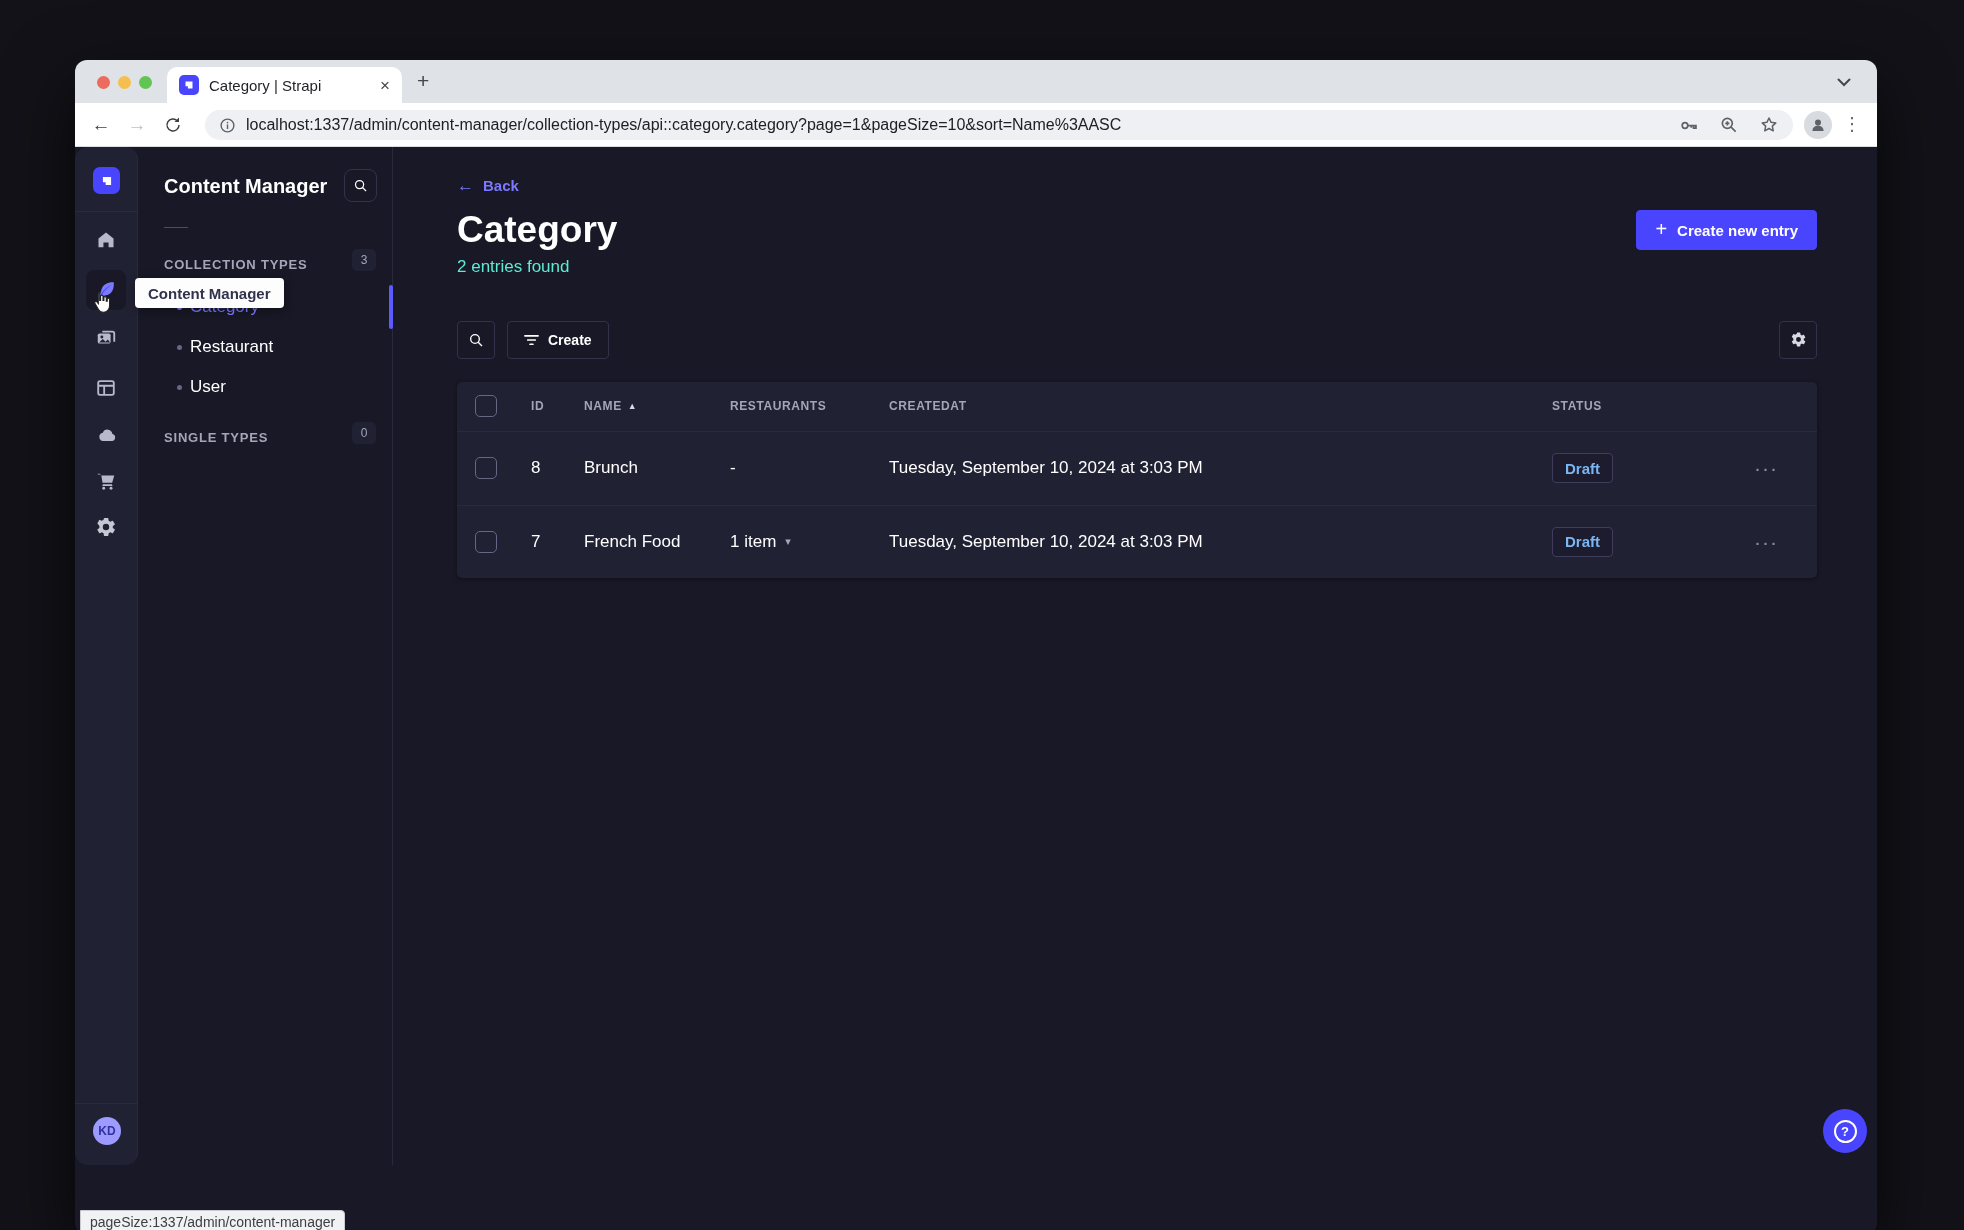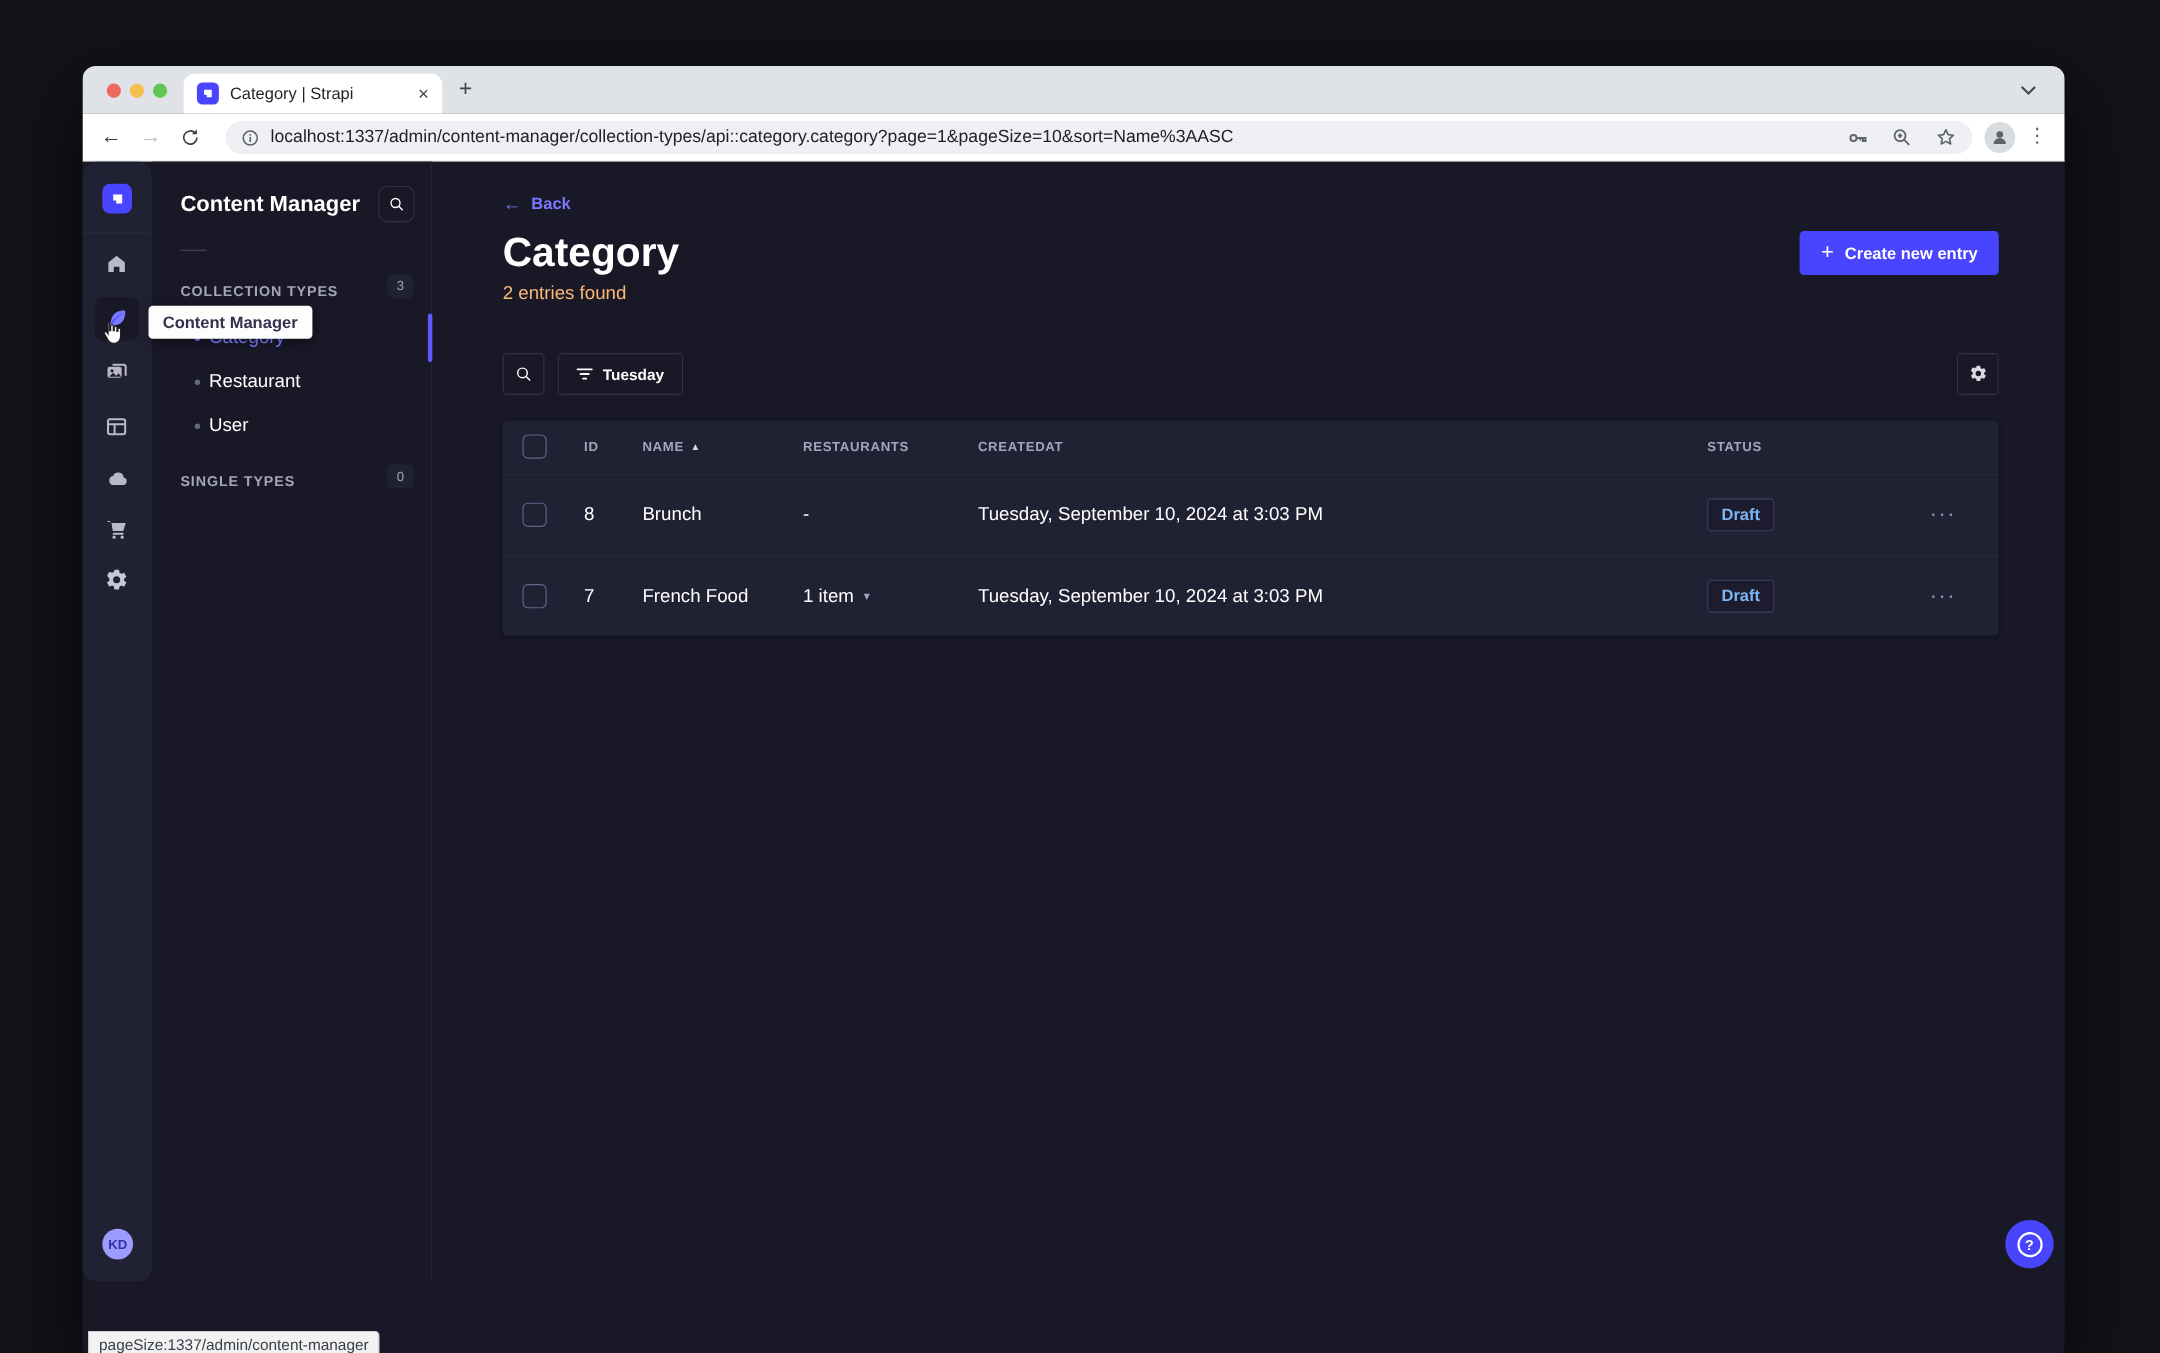--- a/index.html
+++ b/index.html
@@ -54,21 +54,21 @@
   .active-bar { position:absolute; left:251px; top:138px; width:4px; height:44px; border-radius:2px; background:#5d5aff; }
 
   .main { flex:1; position:relative; padding:0 62px 0 64px; }
   .back-row { margin-top:30px; display:flex; align-items:center; gap:9px; width:max-content; }
   .back-arrow { color:#7b79ff; font-size:17px; line-height:1; }
   .back-label { color:#7b79ff; font-size:15px; font-weight:600; }
   .title-row { margin-top:16px; display:flex; align-items:flex-start; justify-content:space-between; }
   .page-title { font-size:37px; font-weight:700; color:#ffffff; line-height:1.1; }
   .create-btn { height:40px; padding:0 18px; background:#4945ff; border:1px solid #4945ff; border-radius:4px; display:flex; align-items:center; gap:10px; color:#ffffff; font-size:15px; font-weight:600; }
   .create-btn .plus { font-size:20px; font-weight:300; line-height:1; margin-top:-2px; }
-  .subtitle { margin-top:6px; font-size:17px; color:#fdba74; }
+  .subtitle { margin-top:6px; font-size:17px; color:#5eead4; }
 
   .action-row { margin-top:44px; display:flex; align-items:center; }
   .icon-btn { width:38px; height:38px; border:1px solid #32324d; border-radius:4px; background:transparent; display:flex; align-items:center; justify-content:center; }
   .filters-btn { height:38px; margin-left:12px; padding:0 16px; border:1px solid #32324d; border-radius:4px; display:flex; align-items:center; gap:9px; color:#ffffff; font-size:14px; font-weight:600; background:transparent; }
   .action-spacer { flex:1; }
 
   .table-card { margin-top:23px; width:1360px; background:#212134; border-radius:5px; box-shadow:0 1px 4px rgba(0,0,0,.35); }
   .tgrid { display:grid; grid-template-columns:74px 53px 146px 159px 663px 190px 75px; align-items:center; }
   .thead { height:50px; border-bottom:1px solid #2a2a3d; }
   .th { font-size:12px; font-weight:600; letter-spacing:.6px; color:#a5a5ba; display:flex; align-items:center; gap:6px; }
@@ -261,21 +261,21 @@
         <div class="icon-btn">
           <svg width="16" height="16" viewBox="0 0 24 24">
               <circle cx="10.5" cy="10.5" r="6.5" fill="none" stroke="#ffffff" stroke-width="2"></circle>
               <path d="M15.3 15.3 21 21" stroke="#ffffff" stroke-width="2"></path>
             </svg>
         </div>
         <div class="filters-btn">
           <svg width="15" height="12" viewBox="0 0 16 12">
               <path d="M1 1.5h14M4 6h8M6.5 10.5h3" stroke="#ffffff" stroke-width="1.8" stroke-linecap="round"></path>
             </svg>
-          <span>Tuesday</span>
+          <span>Create</span>
         </div>
         <div class="action-spacer"></div>
         <div class="icon-btn">
           <svg width="17" height="17" viewBox="0 0 24 24">
               <path fill="#d9d9e3" d="M19.4 13c.04-.33.06-.66.06-1s-.02-.67-.06-1l2.03-1.58a.5.5 0 0 0 .12-.64l-1.92-3.32a.5.5 0 0 0-.61-.22l-2.39.96a7 7 0 0 0-1.73-1l-.36-2.54a.5.5 0 0 0-.5-.42h-3.84a.5.5 0 0 0-.5.42L9.34 4.2c-.63.26-1.21.6-1.73 1l-2.39-.96a.5.5 0 0 0-.61.22L2.69 7.78a.5.5 0 0 0 .12.64L4.84 11c-.04.33-.06.66-.06 1s.02.67.06 1l-2.03 1.58a.5.5 0 0 0-.12.64l1.92 3.32c.13.22.39.31.61.22l2.39-.96c.52.4 1.1.74 1.73 1l.36 2.54c.04.24.25.42.5.42h3.84c.25 0 .46-.18.5-.42l.36-2.54a7 7 0 0 0 1.73-1l2.39.96c.22.09.48 0 .61-.22l1.92-3.32a.5.5 0 0 0-.12-.64L19.4 13zM12 15.5a3.5 3.5 0 1 1 0-7 3.5 3.5 0 0 1 0 7z"></path>
             </svg>
         </div>
       </div>
 
       <div class="table-card">

